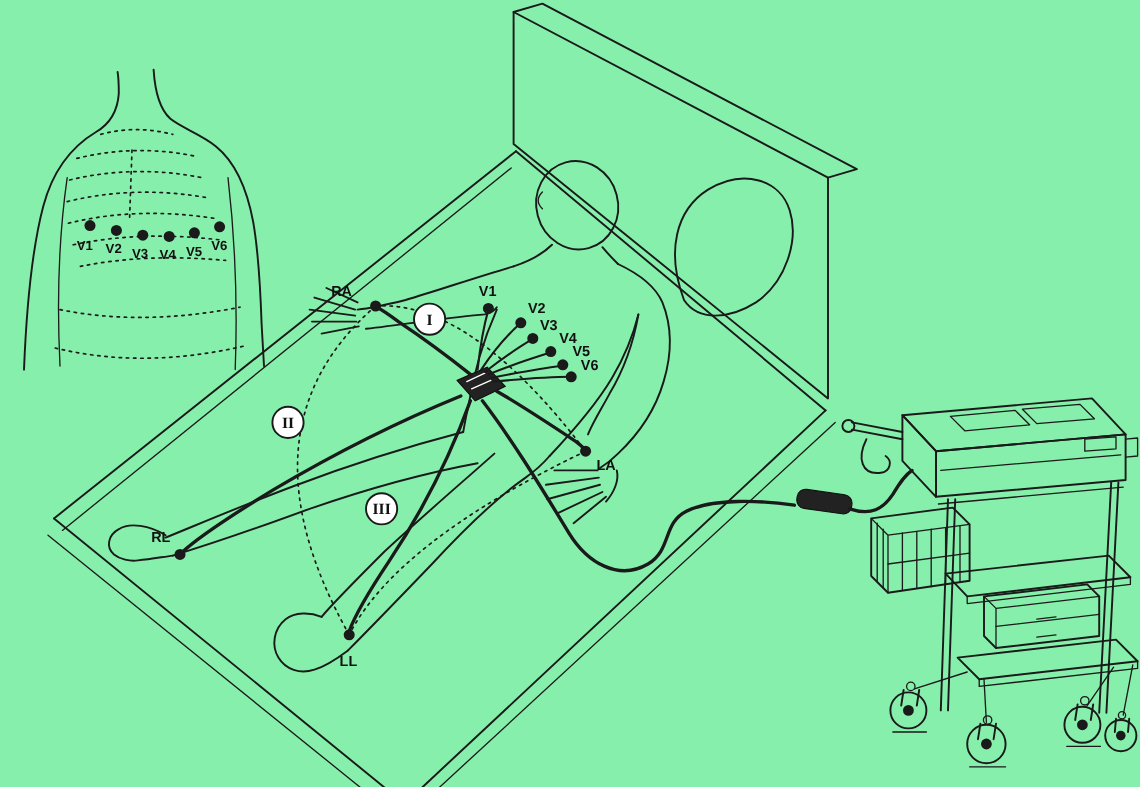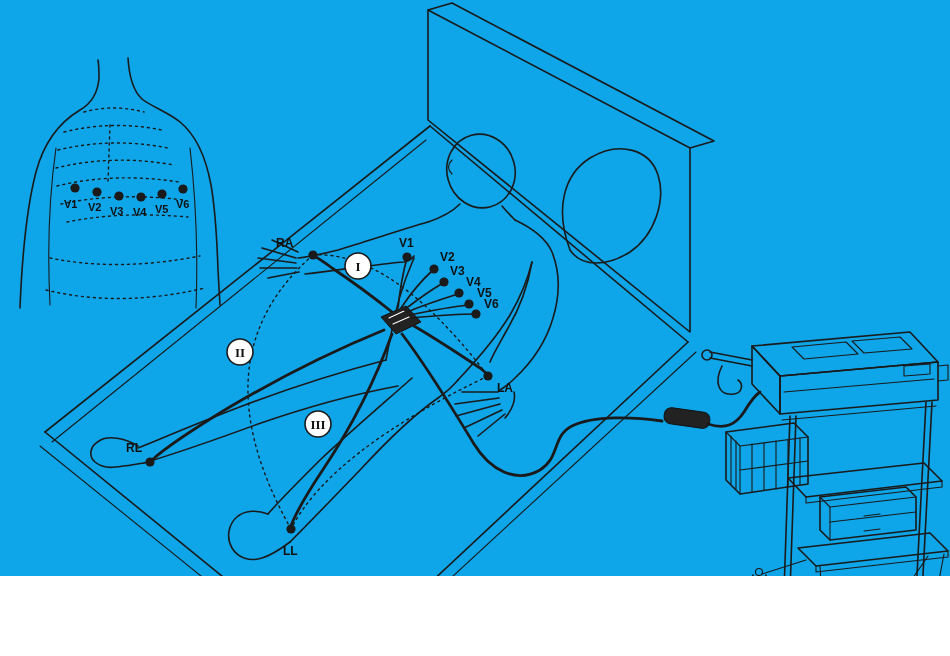--- a/index.html
+++ b/index.html
@@ -1,16 +1,16 @@
 <!DOCTYPE html>
 <html><head>
 <meta charset="utf-8">
 <style>
   html,body{margin:0;padding:0;background:#ffffff;}
-  .page{width:950px;height:576px;position:relative;background:#0ea5e9;overflow:hidden;}
+  .page{width:950px;height:656px;position:relative;background:#86efac;overflow:hidden;}
   svg{display:block;}
   .ink{stroke:#1a1a1a;fill:none;stroke-width:1.6;stroke-linecap:round;stroke-linejoin:round;}
   .thick{stroke-width:2.8;}
   .vwire{stroke-width:1.7;}
   .thin{stroke-width:1.1;}
   .dotted{stroke-dasharray:2 4;stroke-width:1.4;}
   .fill-ink{fill:#1a1a1a;stroke:none;}
   .fill-dark{fill:#222;stroke:#111;stroke-width:1;}
   .white{fill:#ffffff;}
   .label{font-family:"Liberation Sans",sans-serif;font-weight:bold;font-size:12px;fill:#111;}

